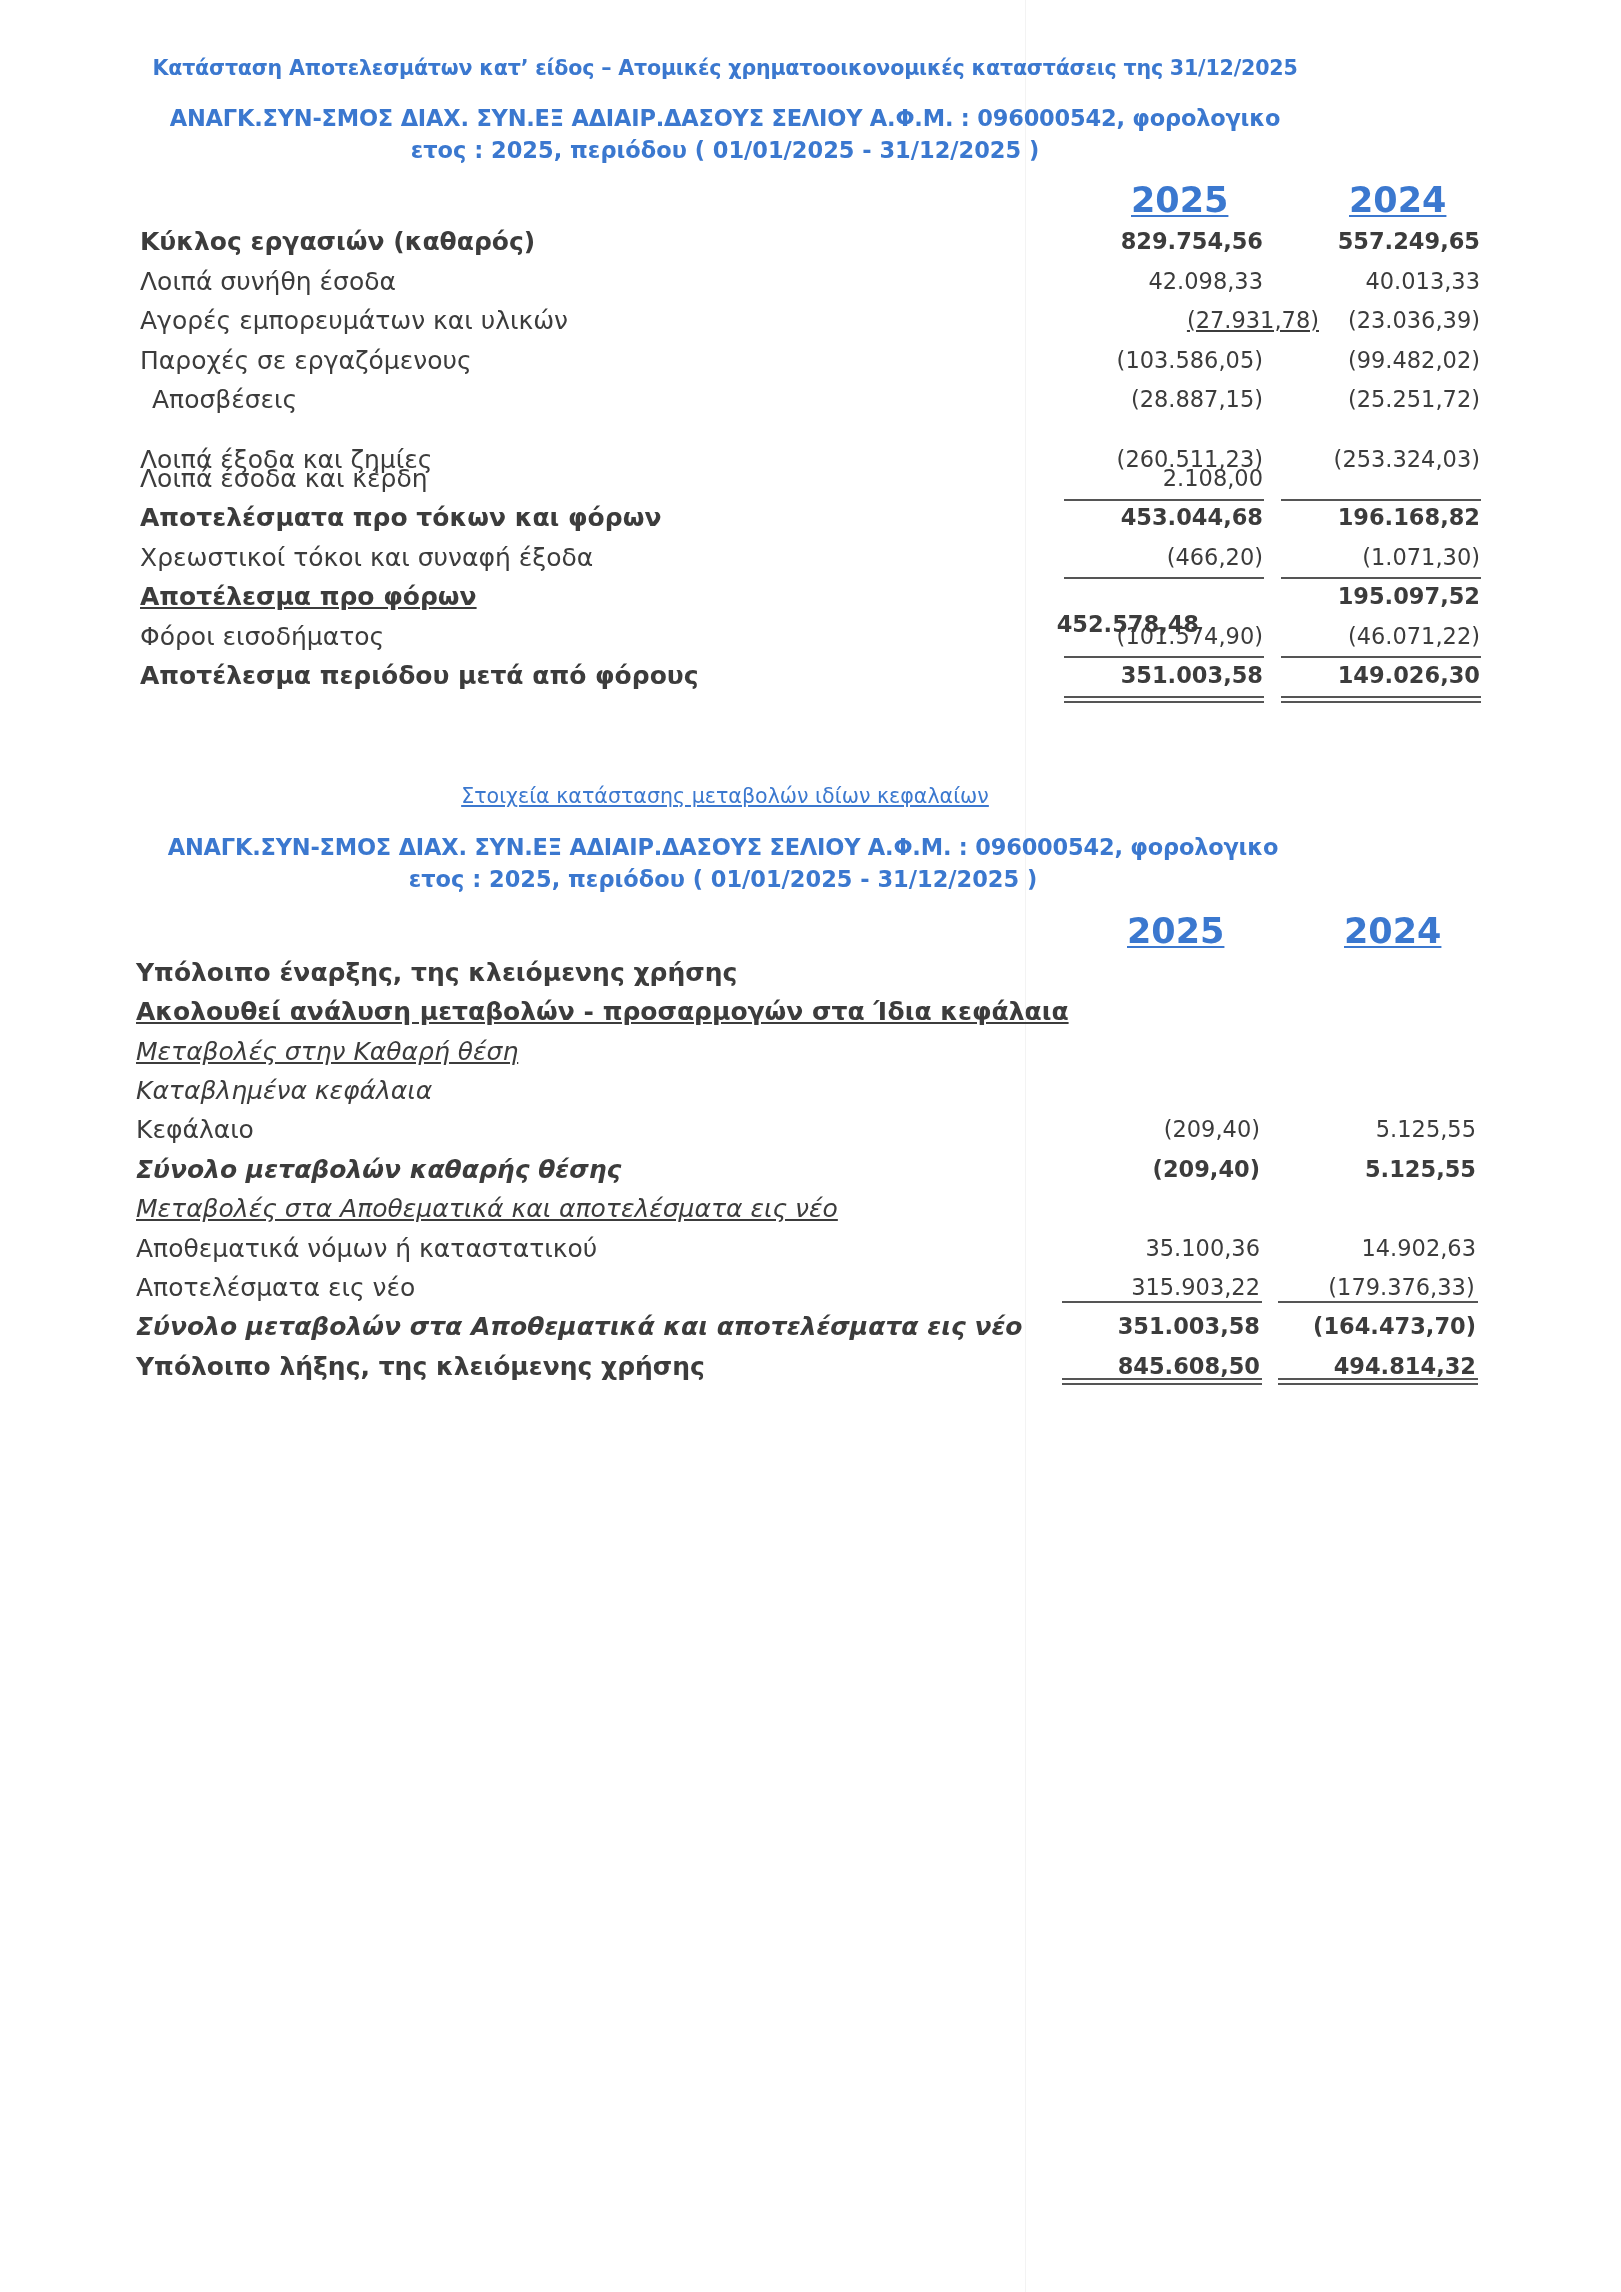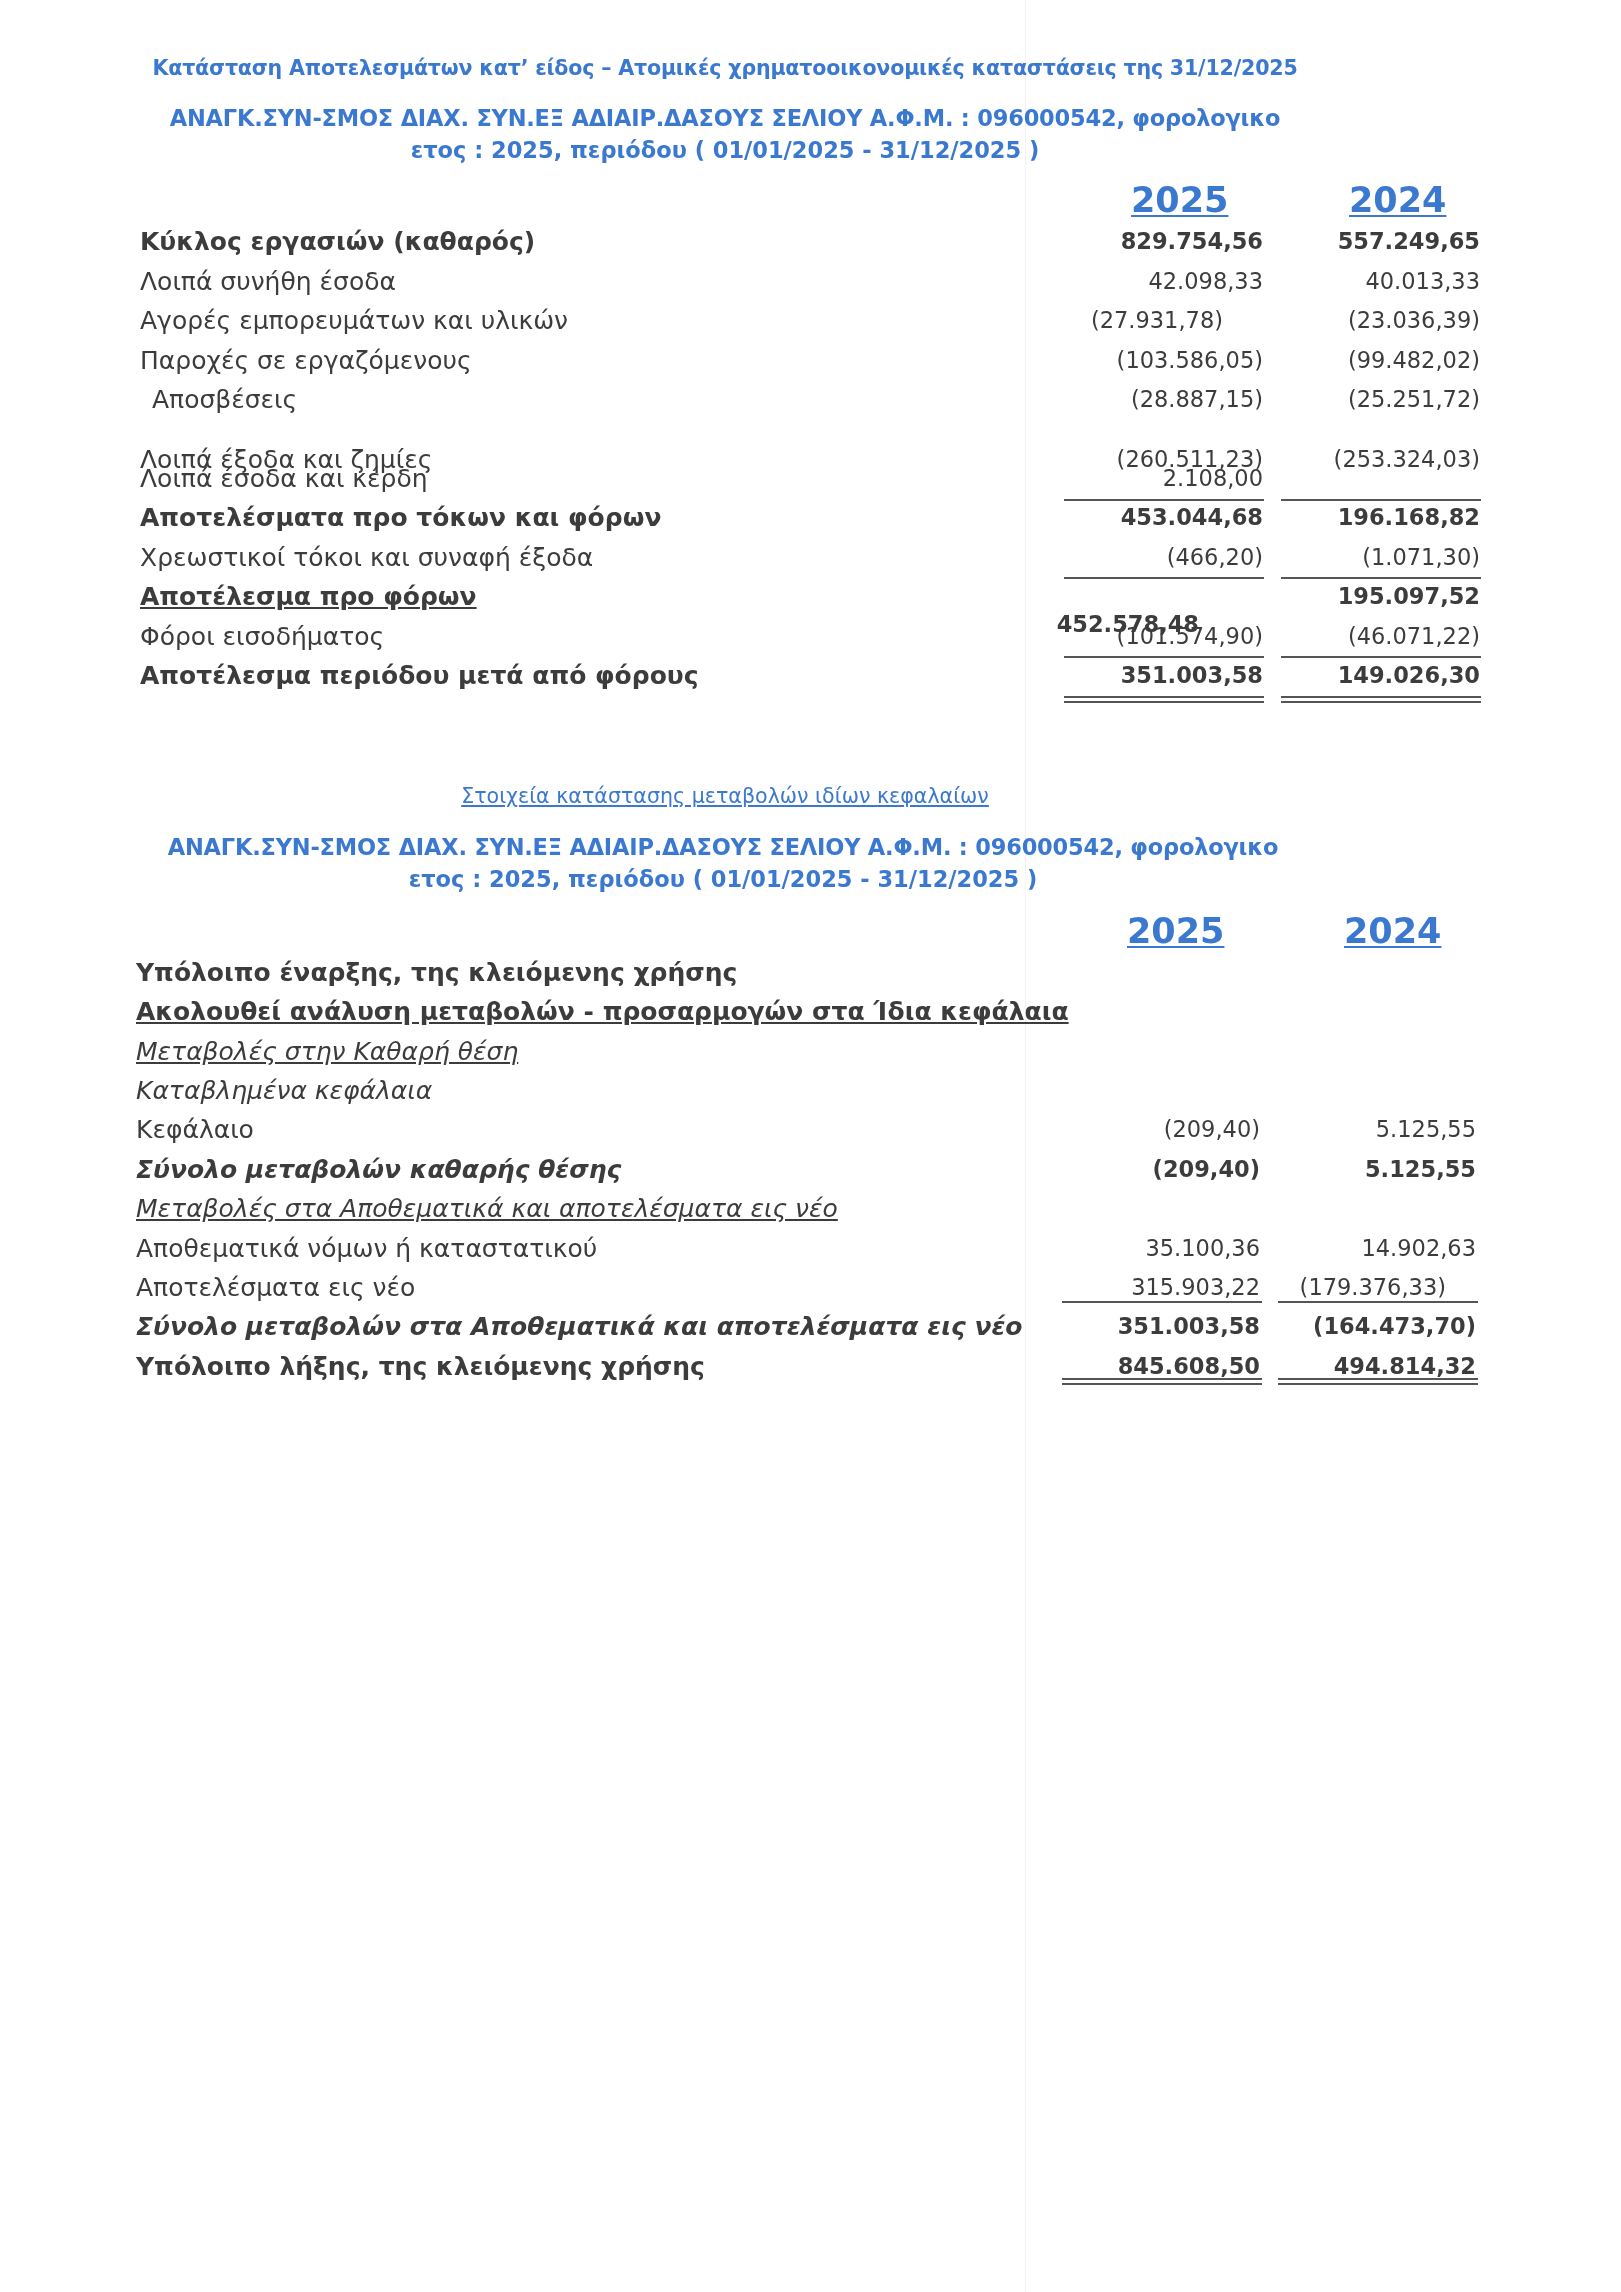--- a/index.html
+++ b/index.html
@@ -42,21 +42,21 @@
       <div class="v1 b" style="left: 1064px;">829.754,56</div>
       <div class="v2 b" style="left: 1281px;">557.249,65</div>
     </div>
     <div class="row" style="top: 262px;">
       <div class="lbl" style="left: 140px;">Λοιπά συνήθη έσοδα</div>
       <div class="v1" style="left: 1064px;">42.098,33</div>
       <div class="v2" style="left: 1281px;">40.013,33</div>
     </div>
     <div class="row" style="top: 301px;">
       <div class="lbl" style="left: 140px;">Αγορές εμπορευμάτων και υλικών</div>
-      <div class="v1" style="left: 1024px;">(27.931,78)</div>
+      <div class="v1" style="left: 1120px; text-decoration: underline;">(27.931,78)</div>
       <div class="v2" style="left: 1281px;">(23.036,39)</div>
     </div>
     <div class="row" style="top: 341px;">
       <div class="lbl" style="left: 140px;">Παροχές σε εργαζόμενους</div>
       <div class="v1" style="left: 1064px;">(103.586,05)</div>
       <div class="v2" style="left: 1281px;">(99.482,02)</div>
     </div>
     <div class="row" style="top: 380px;">
       <div class="lbl" style="left: 152px;">Αποσβέσεις</div>
       <div class="v1" style="left: 1064px;">(28.887,15)</div>
@@ -154,21 +154,21 @@
       <div class="v2" style="left: 1277px;"></div>
     </div>
     <div class="row" style="top: 1229px;">
       <div class="lbl" style="left: 136px;">Αποθεματικά νόμων ή καταστατικού</div>
       <div class="v1" style="left: 1061px;">35.100,36</div>
       <div class="v2" style="left: 1277px;">14.902,63</div>
     </div>
     <div class="row" style="top: 1268px;">
       <div class="lbl" style="left: 136px;">Αποτελέσματα εις νέο</div>
       <div class="v1" style="left: 1061px;">315.903,22</div>
-      <div class="v2" style="left: 1247px;">(179.376,33)</div>
+      <div class="v2" style="left: 1302px; text-align: center;">(179.376,33)</div>
     </div>
     <div class="row" style="top: 1307px;">
       <div class="lbl b i" style="left: 136px;">Σύνολο μεταβολών στα Αποθεματικά και αποτελέσματα εις νέο</div>
       <div class="v1 b" style="left: 1061px;">351.003,58</div>
       <div class="v2 b" style="left: 1277px;">(164.473,70)</div>
     </div>
     <div class="row" style="top: 1347px;">
       <div class="lbl b" style="left: 136px;">Υπόλοιπο λήξης, της κλειόμενης χρήσης</div>
       <div class="v1 b" style="left: 1061px;">845.608,50</div>
       <div class="v2 b" style="left: 1277px;">494.814,32</div>

